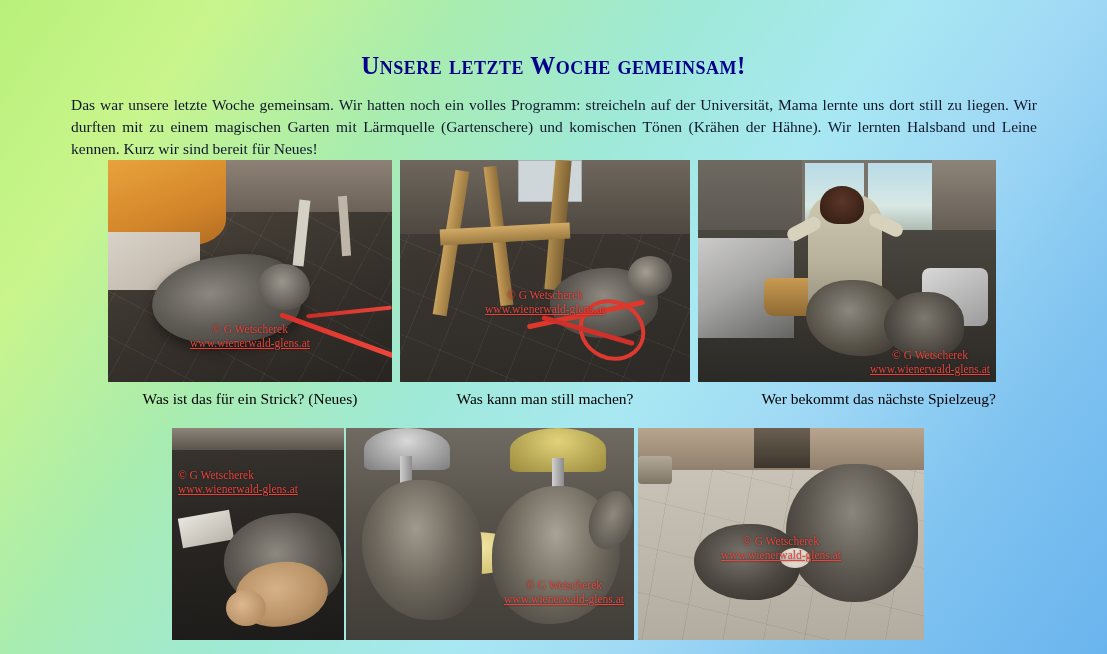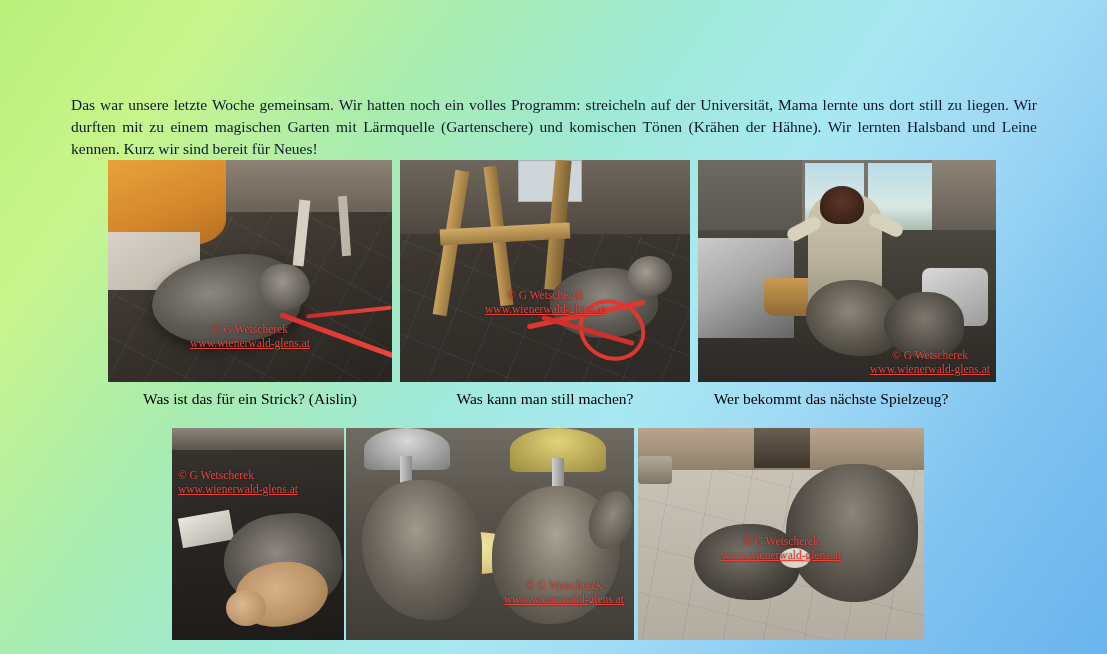--- a/index.html
+++ b/index.html
@@ -213,20 +213,21 @@
   #photo6 .dogSmall { position: absolute; left: 56px; top: 96px; width: 106px; height: 76px; background: radial-gradient(ellipse at 45% 40%, #77726a 0%, #4a463f 55%, #2c2926 100%); border-radius: 52% 48% 45% 55%; }
   #photo6 .toy { position: absolute; left: 142px; top: 120px; width: 30px; height: 20px; background: radial-gradient(ellipse at 50% 40%, #f4f0e6, #cac3b4); border-radius: 50%; }
   #photo6 .pot { position: absolute; left: 0px; top: 28px; width: 34px; height: 28px; background: linear-gradient(180deg,#b3a997,#7e7565); border-radius: 4px; }
   #photo6 .wm { left: 0; right: 0; top: 106px; }
 </style>
 </head>
 <body>
 
 <div class="page">
 
+  <div class="title">Unsere letzte Woche gemeinsam!</div>
 
   <div class="intro">Das war unsere letzte Woche gemeinsam. Wir hatten noch ein volles Programm: streicheln auf der Universität, Mama lernte uns dort still zu liegen. Wir durften mit zu einem magischen Garten mit Lärmquelle (Gartenschere) und komischen Tönen (Krähen der Hähne). Wir lernten Halsband und Leine kennen. Kurz wir sind bereit für Neues!</div>
 
   <div class="photo" id="photo1">
     <div class="inner">
       <div class="floor"></div>
       <div class="shelf"></div>
       <div class="chair"></div>
       <div class="chair2"></div>
       <div class="leg1"></div>
@@ -279,23 +280,23 @@
       <div class="arm2"></div>
       <div class="dogA"></div>
       <div class="dogB"></div>
     </div>
     <div class="wm">
       <div>© G Wetscherek</div>
       <div class="u">www.wienerwald-glens.at</div>
     </div>
   </div>
 
-  <div class="caption" style="left:108px; top:390px; width:284px;">Was ist das für ein Strick?  (Aislin)</div>
+  <div class="caption" style="left:108px; top:390px; width:284px;">Was ist das für ein Strick?  (Neues)</div>
   <div class="caption" style="left:400px; top:390px; width:290px;">Was kann man still machen?</div>
-  <div class="caption" style="left:682px; top:390px; width:298px;">Wer bekommt das nächste Spielzeug?</div>
+  <div class="caption" style="left:698px; top:390px; width:298px;text-align:right;">Wer bekommt das nächste Spielzeug?</div>
 
   <div class="photo" id="photo4">
     <div class="inner">
       <div class="bg"></div>
       <div class="strip"></div>
       <div class="paper"></div>
       <div class="dog"></div>
       <div class="teddy"></div>
       <div class="teddyhead"></div>
     </div>

